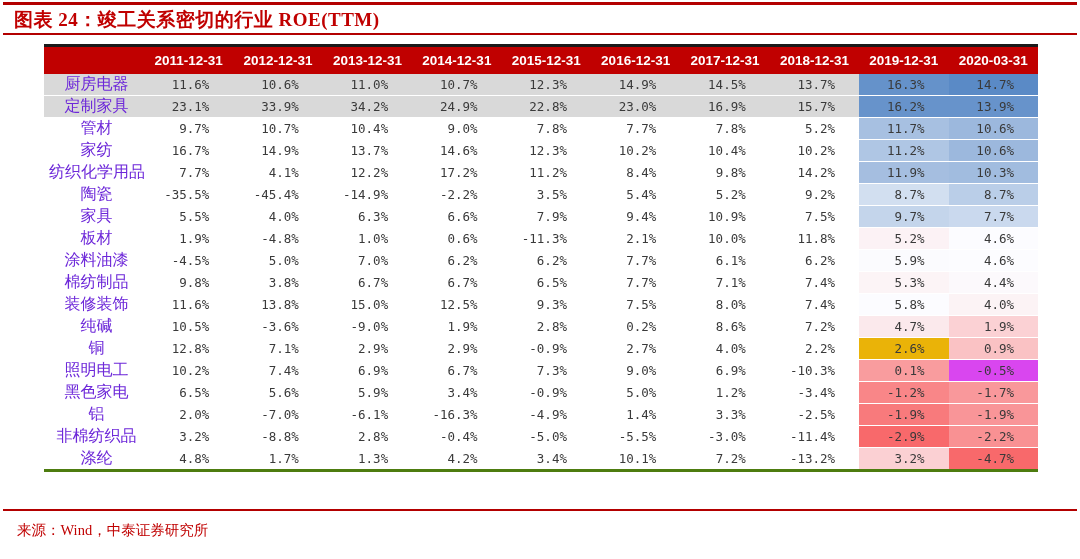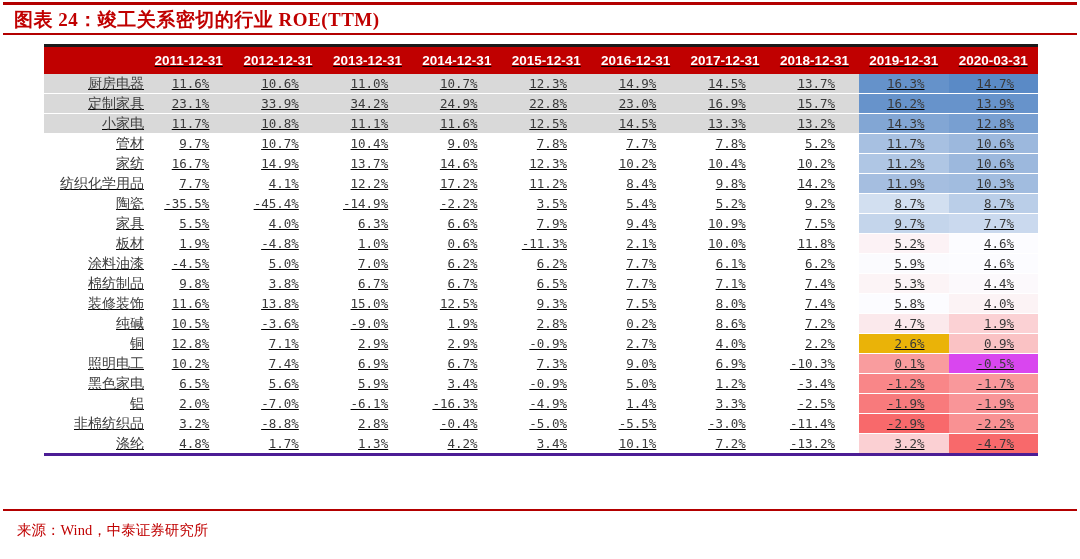--- a/index.html
+++ b/index.html
@@ -9,36 +9,36 @@
   }
   .top-rule    { position:absolute; left:3px; right:3px; top:2px;  height:3px; background:#B30000; }
   .fig-title   { position:absolute; left:14px; top:7px; margin:0;
                  font-family:"Liberation Serif", serif; font-weight:bold;
                  font-size:19px; color:#C00000; letter-spacing:0.5px; }
   .title-rule  { position:absolute; left:3px; right:3px; top:33px; height:2px; background:#B30000; }
 
   .table-wrap  { position:absolute; left:44px; top:44px; width:994px; }
   table.roe {
     border-collapse:collapse; table-layout:fixed; width:100%;
-    border-top:3px solid #1A1A1A; border-bottom:3px solid #4c1d95;text-decoration:underline;
+    border-top:3px solid #1A1A1A; border-bottom:3px solid #4d7c0f;
   }
   table.roe thead th {
     background:#C00000; color:#FFFFFF; height:27px;
     font-family:"Liberation Sans", sans-serif; font-weight:bold; font-size:13.5px;
     text-align:center; padding:0; white-space:nowrap;
   }
   table.roe tbody td {
     height:19px; border-bottom:1px solid #FFFFFF;
     font-family:"DejaVu Sans Mono","Liberation Sans",monospace;
     font-size:12.5px; color:#3A3A3A; text-align:right;
     padding:0 24px 0 0; white-space:nowrap; overflow:hidden;
   }
   table.roe tbody td.label {
-    font-family:"Liberation Serif", serif; font-size:14px; color:#404040;
-    text-align:right; padding:0 0 0 5px;
+    font-family:"Liberation Serif", serif; font-size:16px; color:#6d28d9;
+    text-align:center; padding:0 0 0 5px;
   }
   table.roe tbody td.gray { background:#D9D9D9; }
 
   .bottom-rule { position:absolute; left:3px; right:3px; top:509px; height:2px; background:#B30000; }
   .source-note { position:absolute; left:17px; top:521px;
                  font-family:"Liberation Serif", serif; font-size:14.5px; color:#C00000; }
 </style>
 </head>
 <body>
 
@@ -97,33 +97,20 @@
           <td class="gray">34.2%</td>
           <td class="gray">24.9%</td>
           <td class="gray">22.8%</td>
           <td class="gray">23.0%</td>
           <td class="gray">16.9%</td>
           <td class="gray">15.7%</td>
           <td style="background: rgb(103, 147, 203);">16.2%</td>
           <td style="background: rgb(103, 147, 203);">13.9%</td>
         </tr>
         <tr>
-          <td class="label gray">小家电</td>
-          <td class="gray">11.7%</td>
-          <td class="gray">10.8%</td>
-          <td class="gray">11.1%</td>
-          <td class="gray">11.6%</td>
-          <td class="gray">12.5%</td>
-          <td class="gray">14.5%</td>
-          <td class="gray">13.3%</td>
-          <td class="gray">13.2%</td>
-          <td style="background: rgb(130, 166, 212);">14.3%</td>
-          <td style="background: rgb(120, 159, 209);">12.8%</td>
-        </tr>
-        <tr>
           <td class="label">管材</td>
           <td>9.7%</td>
           <td>10.7%</td>
           <td>10.4%</td>
           <td>9.0%</td>
           <td>7.8%</td>
           <td>7.7%</td>
           <td>7.8%</td>
           <td>5.2%</td>
           <td style="background: rgb(167, 192, 225);">11.7%</td>

